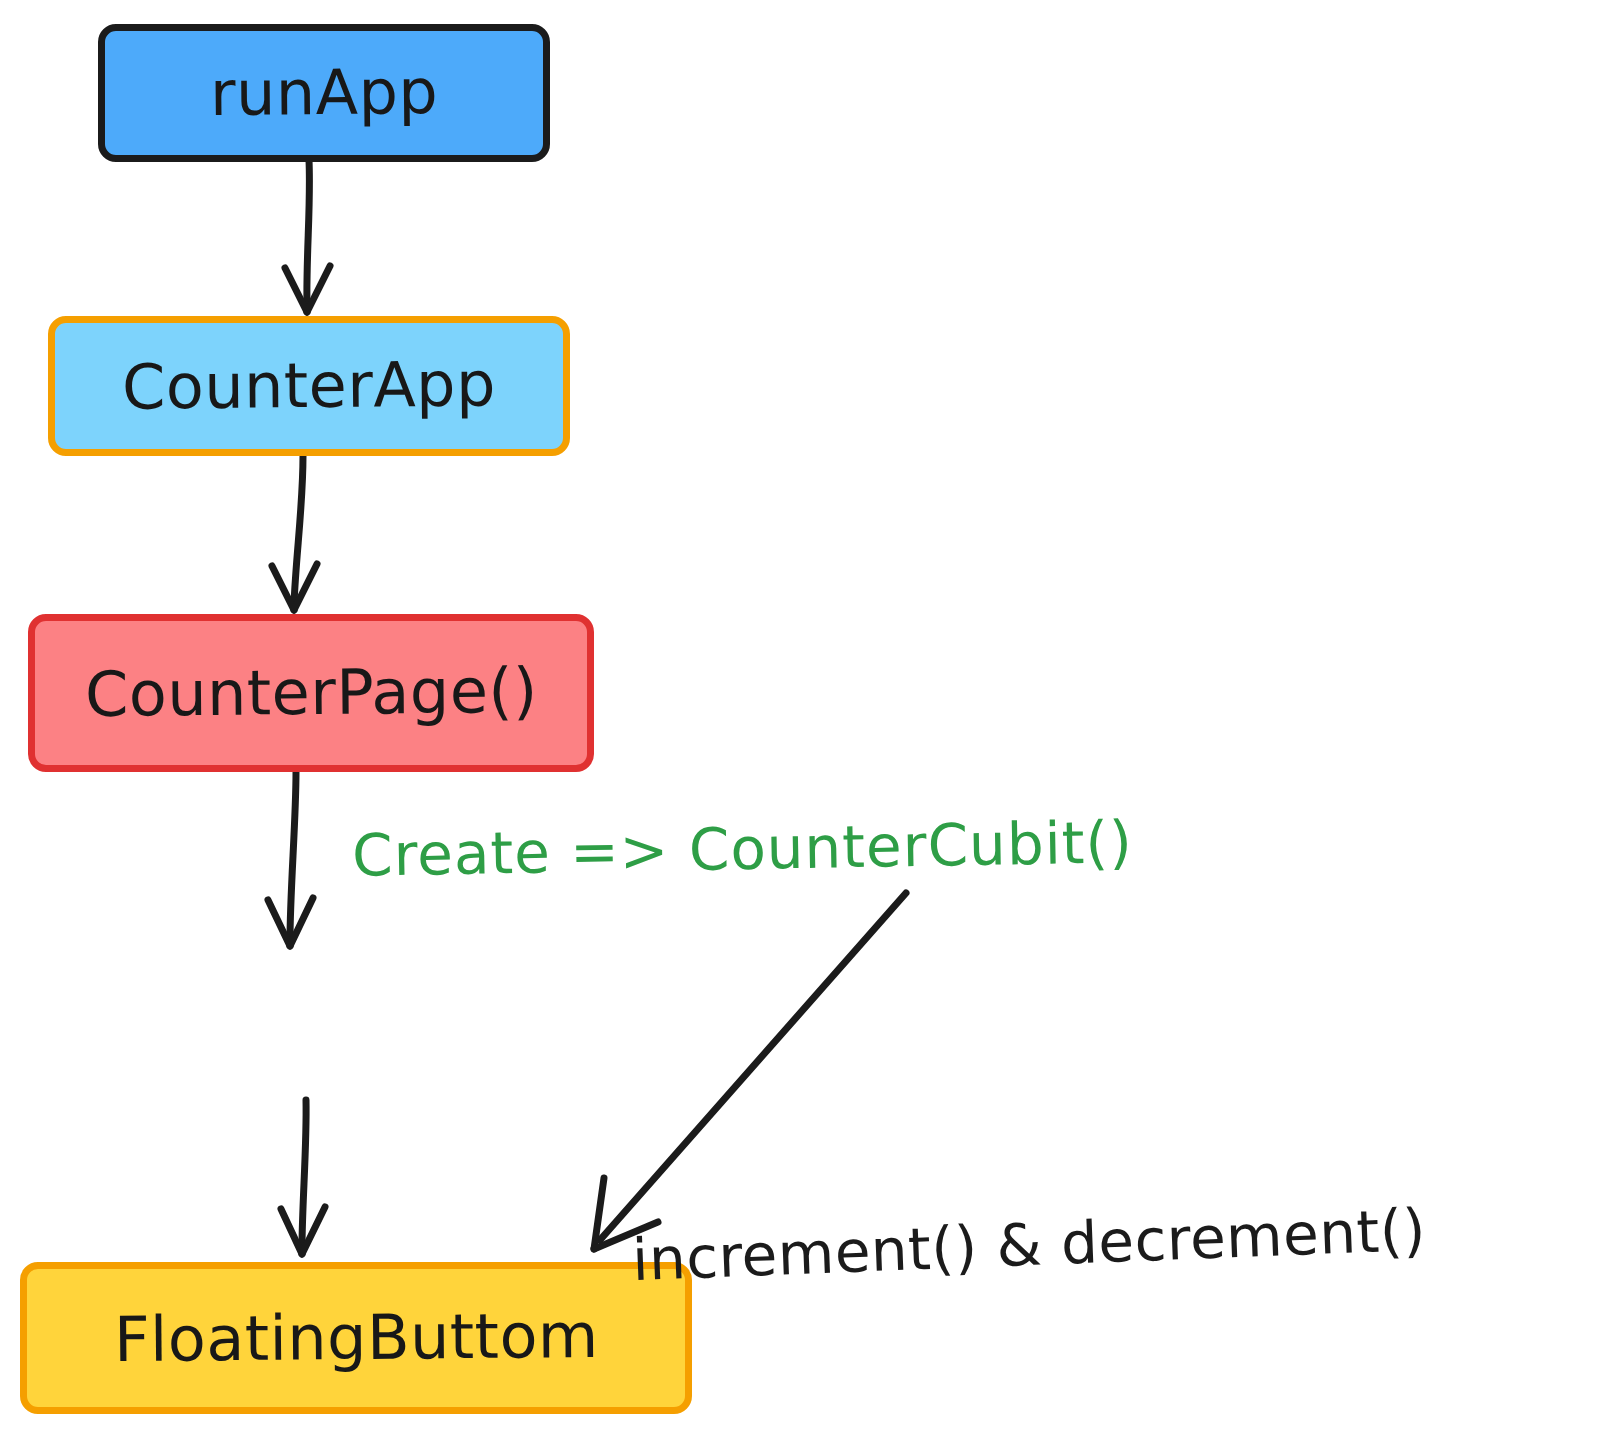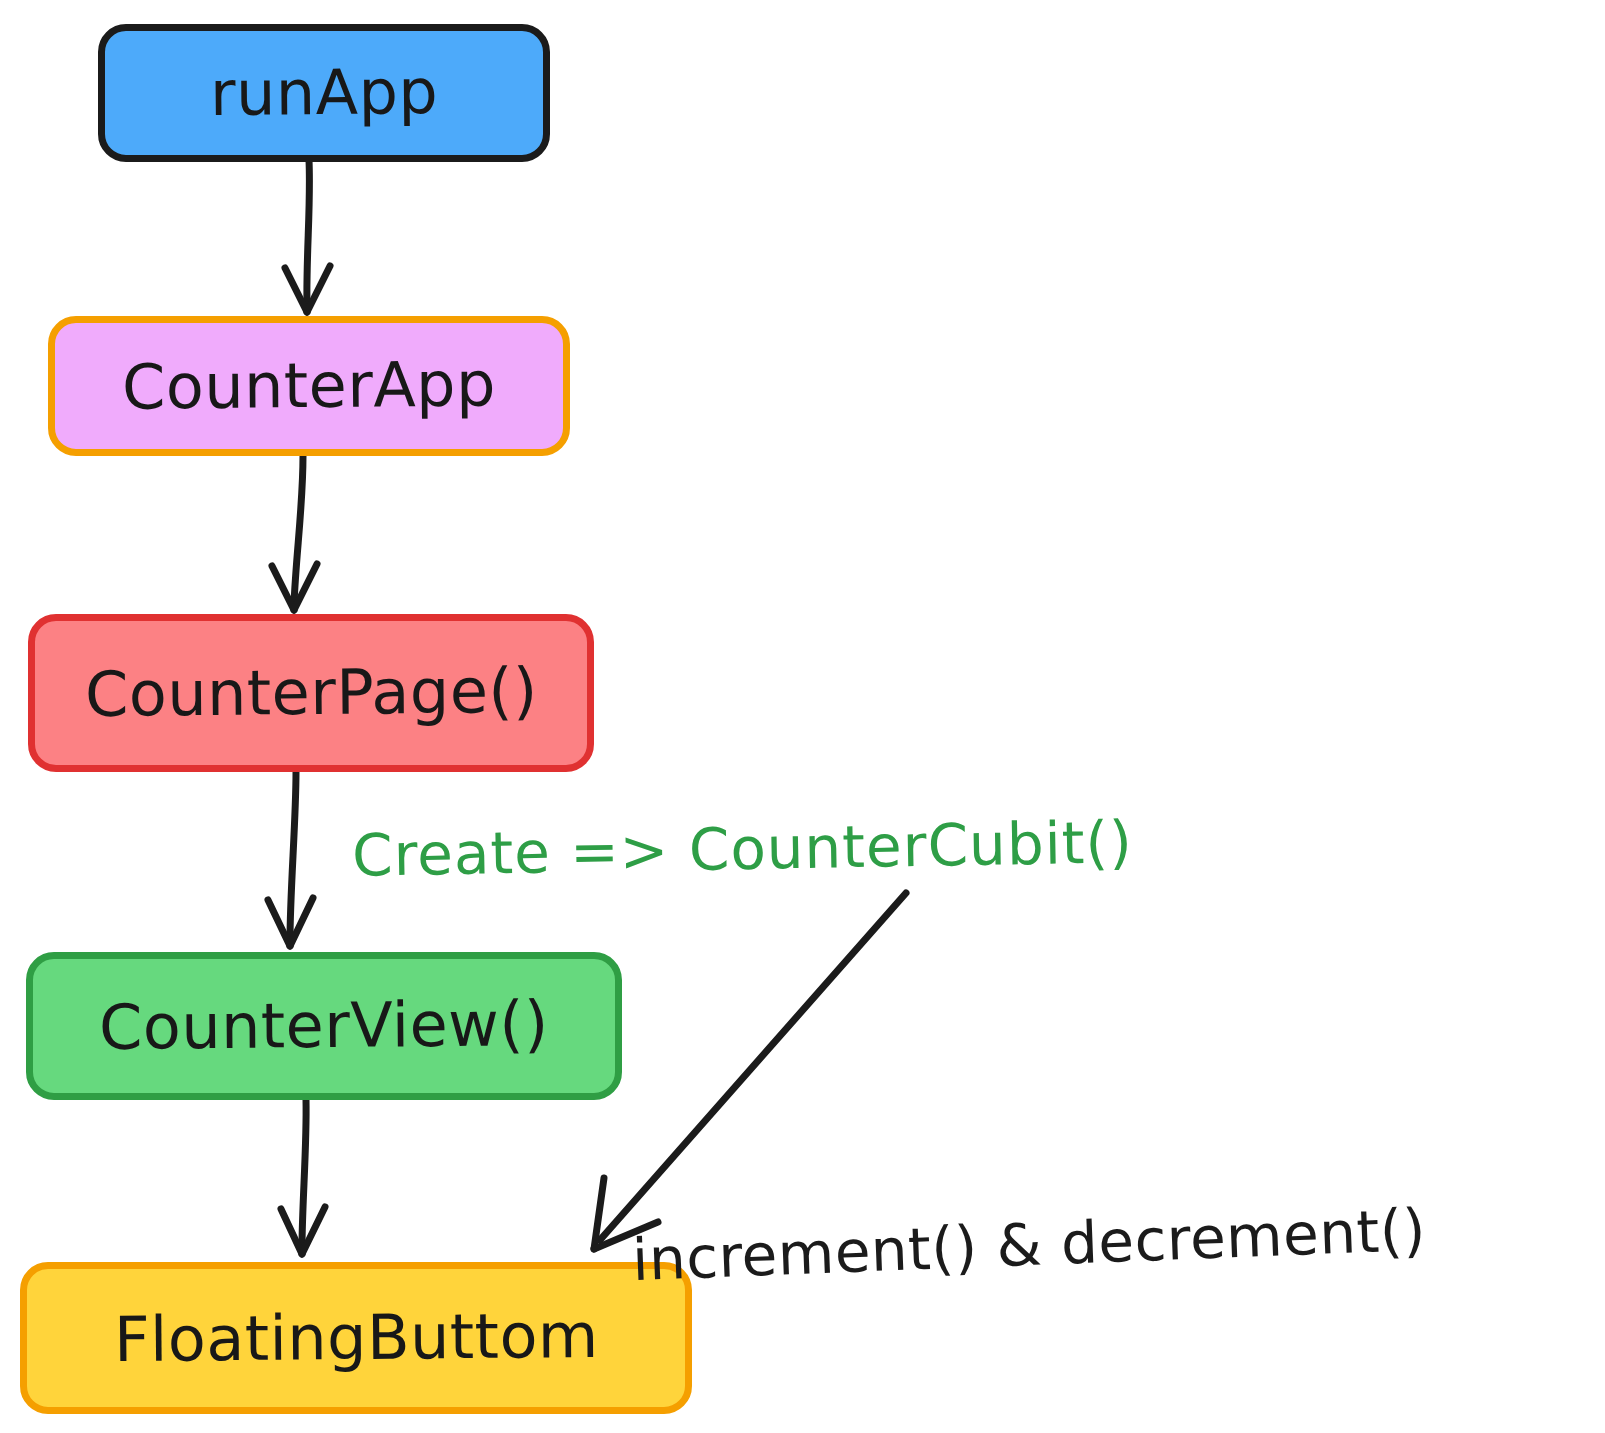--- a/index.html
+++ b/index.html
@@ -26,21 +26,21 @@
     height: 1433px;
   }
   .node {
     position: absolute;
     display: flex;
     align-items: center;
     justify-content: center;
     box-sizing: border-box;
     border-style: solid;
     border-width: 7px;
-    border-radius: 28px;
+    border-radius: 18px;
     color: #181818;
     font-family: "DejaVu Sans", sans-serif;
     font-weight: 400;
     letter-spacing: 0.5px;
     user-select: none;
   }
   .node-label {
     display: block;
     line-height: 1;
     transform: rotate(-0.5deg);
@@ -127,31 +127,28 @@
         <path d="M658 1222 L594 1249"></path>
       </g>
 
     </g>
   </svg>
 
   <div class="node" id="node-runapp" style="background:#4daafa; border-color:#1b1b1b;">
     <span class="node-label">runApp</span>
   </div>
 
-  <div class="node" id="node-counterapp" style="background:#f0abfc; border-color:#f59f00;">
+  <div class="node" id="node-counterapp" style="background:#7dd3fc; border-color:#f59f00;">
     <span class="node-label">CounterApp</span>
   </div>
 
   <div class="node" id="node-counterpage" style="background:#fc8184; border-color:#e03131;">
     <span class="node-label">CounterPage()</span>
   </div>
 
-  <div class="node" id="node-counterview" style="background:#66d97e; border-color:#2f9e44;">
-    <span class="node-label">CounterView()</span>
-  </div>
 
   <div class="node" id="node-floatingbuttom" style="background:#ffd43b; border-color:#f59f00;">
     <span class="node-label">FloatingButtom</span>
   </div>
 
   <div class="edge-label" id="label-create" style="color:#2e9e46;">Create =&gt; CounterCubit()</div>
 
   <div class="edge-label" id="label-increment" style="color:#1b1b1b;">increment() &amp; decrement()</div>
 
 </div>

